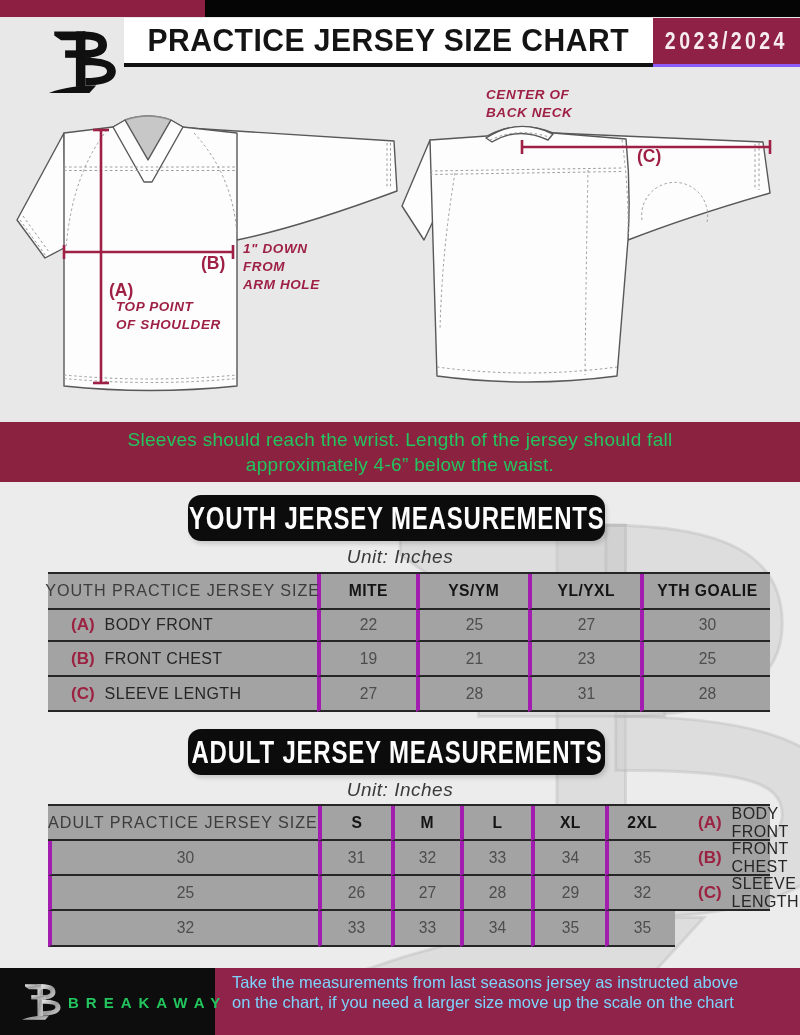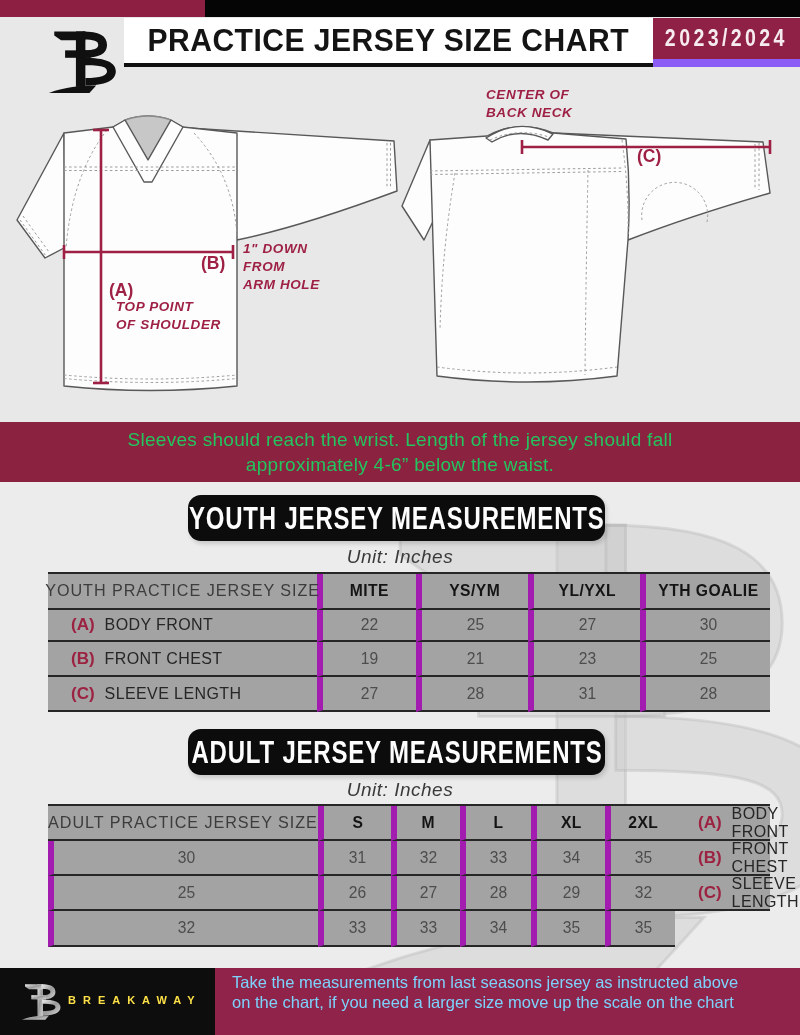--- a/index.html
+++ b/index.html
@@ -14,21 +14,21 @@
   
   .header { position:absolute; left:0; top:17px; width:800px; height:53px; background:#e8e8e8; }
   .title-box {
     position:absolute; left:124px; top:1px; width:529px; height:49px; background:#ffffff;
     border-bottom:4px solid #111; display:flex; align-items:center; justify-content:center;
   }
   .title-box span { font-size:31px; font-weight:800; color:#141414; letter-spacing:0.5px;
     display:inline-block; transform:scaleX(0.97); white-space:nowrap; }
   .season-box {
     position:absolute; left:653px; top:1px; width:147px; height:49px; background:#8e2145;
-    border-bottom:8px solid #8b5cf6; display:flex; align-items:center; justify-content:center;
+    border-bottom:3px solid #8b5cf6; display:flex; align-items:center; justify-content:center;
   }
   .season-box span { font-size:23px; font-weight:700; color:#f6ebef; letter-spacing:4px;
     display:inline-block; transform:scaleX(0.85); white-space:nowrap; }
   .logo-top { position:absolute; left:42px; top:26px; width:80px; height:69px; z-index:5; }
   
   .diagram { position:absolute; left:0; top:70px; width:800px; height:352px; background:#e8e8e8;padding-left:32px; }
   .diagram svg { position:absolute; left:0; top:0; }
   .anno { position:absolute; color:#9e2145; font-style:italic; font-weight:600;
     font-size:13.5px; line-height:18px; letter-spacing:0.6px; white-space:nowrap; }
   .anno-key { position:absolute; color:#9e2145; font-weight:800; font-style:normal;
@@ -42,35 +42,35 @@
   .watermark { position:absolute; left:312px; top:4px; width:578px; height:500px; pointer-events:none; }
   .pill { position:absolute; left:188px; width:417px; height:46px; background:#0c0c0c; border-radius:13px;
     box-shadow:2px 3px 4px rgba(0,0,0,0.15); display:flex; align-items:center; justify-content:center; }
   .pill span { color:#fdfdfd; font-size:30px; font-weight:700; letter-spacing:1px;
     display:inline-block; transform:scale(0.8,1.06); white-space:nowrap; }
   .unit { position:absolute; left:0; width:800px; text-align:center; font-style:italic;
     font-size:19px; font-weight:500; color:#3a3a3a; letter-spacing:0.5px; }
   .meas-table { position:absolute; left:48px; width:722px; display:grid; border-top:2px solid #262626; }
   .meas-table > div { background:#a3a3a3; border-bottom:2px solid #262626;
     display:flex; align-items:center; justify-content:center; }
-  .meas-table > div.vline { border-left:6px solid #a21caf; }
+  .meas-table > div.vline { border-left:4px solid #a21caf; }
   .meas-table .colhdr span { font-size:17px; font-weight:500; color:#3c3c3c; letter-spacing:1px;
     display:inline-block; transform:scaleX(0.95); white-space:nowrap; }
   .meas-table .sizehdr span { font-size:17px; font-weight:700; color:#141414; letter-spacing:0.5px;
     display:inline-block; transform:scaleX(0.92); white-space:nowrap; }
   .meas-table .rowlabel { justify-content:flex-start; padding-left:23px; }
   .meas-table .rowlabel .key { font-size:17px; font-weight:800; color:#9c2242; margin-right:10px; }
   .meas-table .rowlabel .lbl { font-size:16px; font-weight:500; color:#262626; letter-spacing:0.4px; }
   .meas-table .val span { font-size:17px; color:#4d4d4d; display:inline-block; transform:scaleX(0.92); }
   
   .footer { position:absolute; left:0; top:968px; width:800px; height:67px; background:#90234a; }
   .footer-black { position:absolute; left:0; top:0; width:215px; height:67px; background:#0d0d0d;
     display:flex; align-items:center; }
   .logo-footer { position:absolute; left:18px; top:13px; width:46px; height:40px; }
-  .brand { position:absolute; left:68px; top:26px; color:#fde047; font-size:11px; font-weight:700;
+  .brand { position:absolute; left:68px; top:26px; color:#22c55e; font-size:15px; font-weight:700;
     letter-spacing:7px; white-space:nowrap; }
   .footer-text { position:absolute; left:232px; top:5px; }
   .footer-text div { color:#7dd3fc; font-size:16.5px; line-height:19.5px; white-space:pre-wrap; }
 </style>
 </head>
 <body>
 
 <div class="page">
 
   <div class="topbar">

